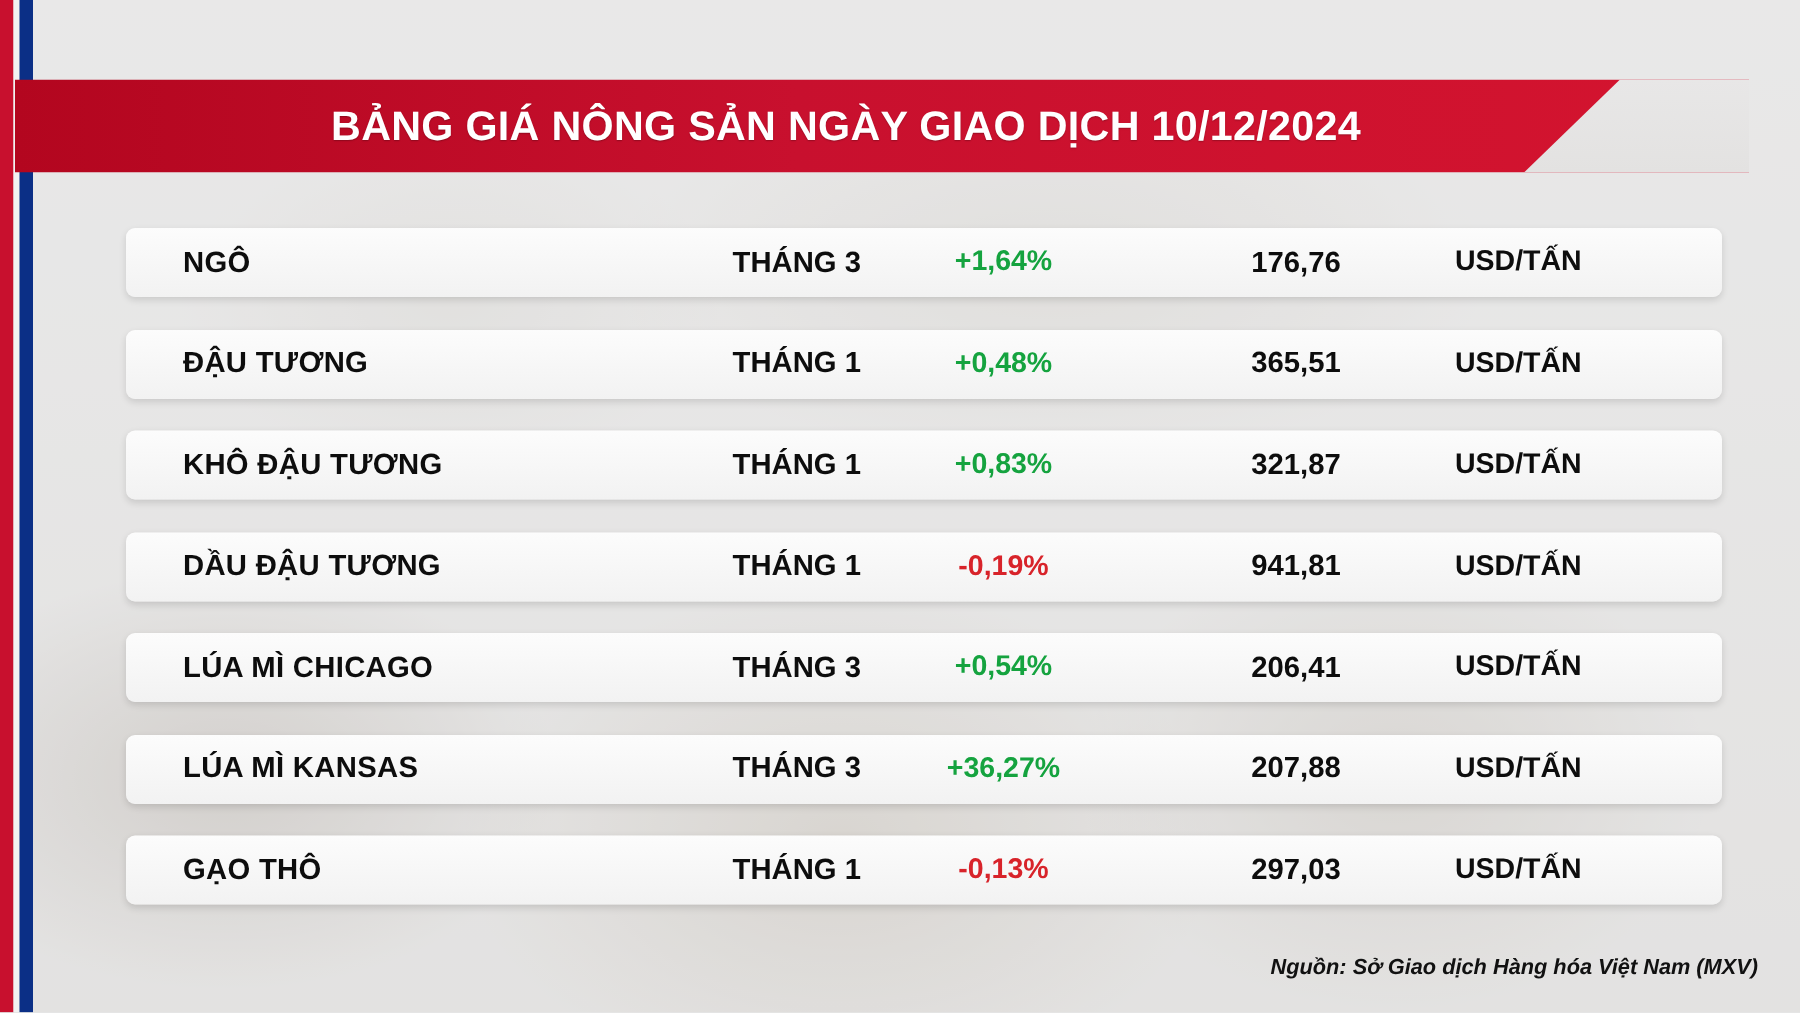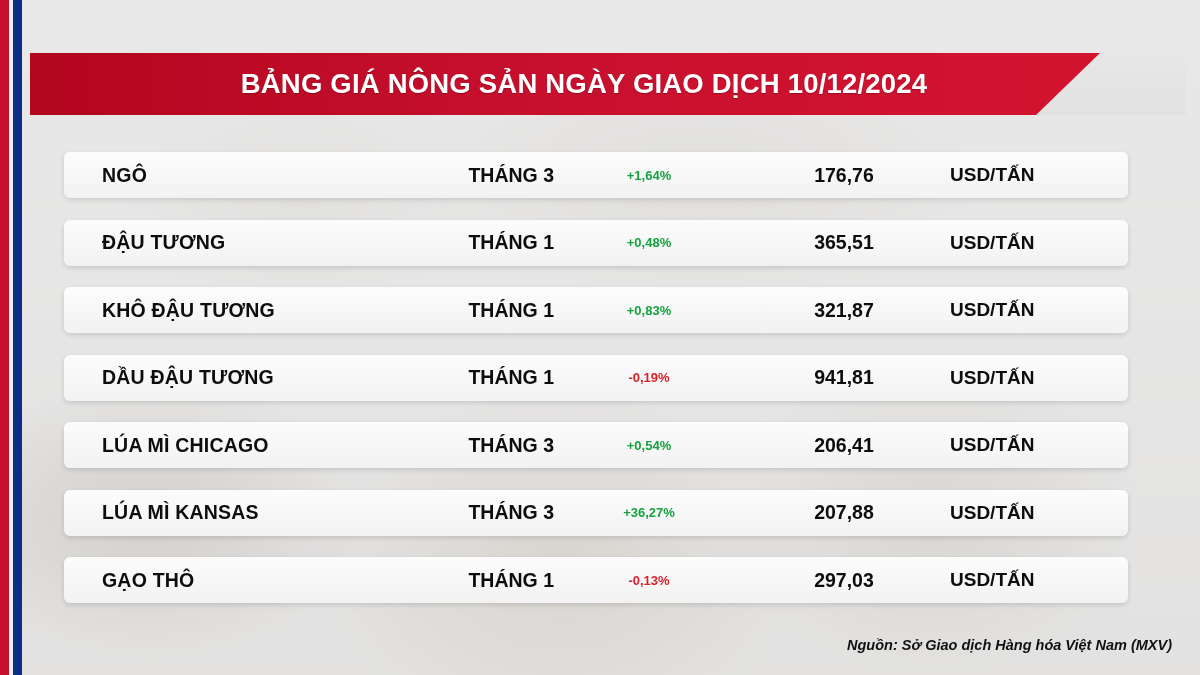--- a/index.html
+++ b/index.html
@@ -126,21 +126,21 @@
   .brand-underline {
     margin-top: 2px;
     width: 118px;
     height: 2px;
     background: #c8102e;
   }
 
   
   .title-banner {
     position: absolute;
-    left: 30px;
+    left: 10px;
     top: 53px;
     width: 1156px;
     height: 62px;
   }
   .title-banner .band {
     position: absolute;
     inset: 0;
     background: linear-gradient(90deg, #b3061f 0%, #c8102e 45%, #d4142f 100%);
     clip-path: polygon(0 0, 100% 0, 100% 100%, 0 100%, 0 0);
   }
@@ -162,21 +162,21 @@
     font-weight: bold;
     letter-spacing: 0.2px;
     text-shadow: 0 1px 1px rgba(0,0,0,0.25);
     padding-right: 48px;
     box-sizing: border-box;
   }
 
   
   .rows {
     position: absolute;
-    left: 64px;
+    left: 84px;
     top: 152px;
     width: 1064px;
   }
   .row {
     position: relative;
     height: 46px;
     margin-bottom: 21.5px;
     background: linear-gradient(180deg, #fcfcfc 0%, #f2f2f2 100%);
     border-radius: 6px;
     box-shadow: 0 2px 5px rgba(0,0,0,0.13);
@@ -195,21 +195,21 @@
   .c-month {
     width: 190px;
     text-align: right;
     font-size: 19.5px;
     font-weight: bold;
     color: #0d0d0d;
   }
   .c-change {
     width: 190px;
     text-align: center;
-    font-size: 13px;
+    font-size: 19px;
     font-weight: bold;
   }
   .up { color: #15a33f; }
   .down { color: #d8232a; }
   .c-price {
     width: 200px;
     text-align: center;
     font-size: 19.5px;
     font-weight: bold;
     color: #0d0d0d;

